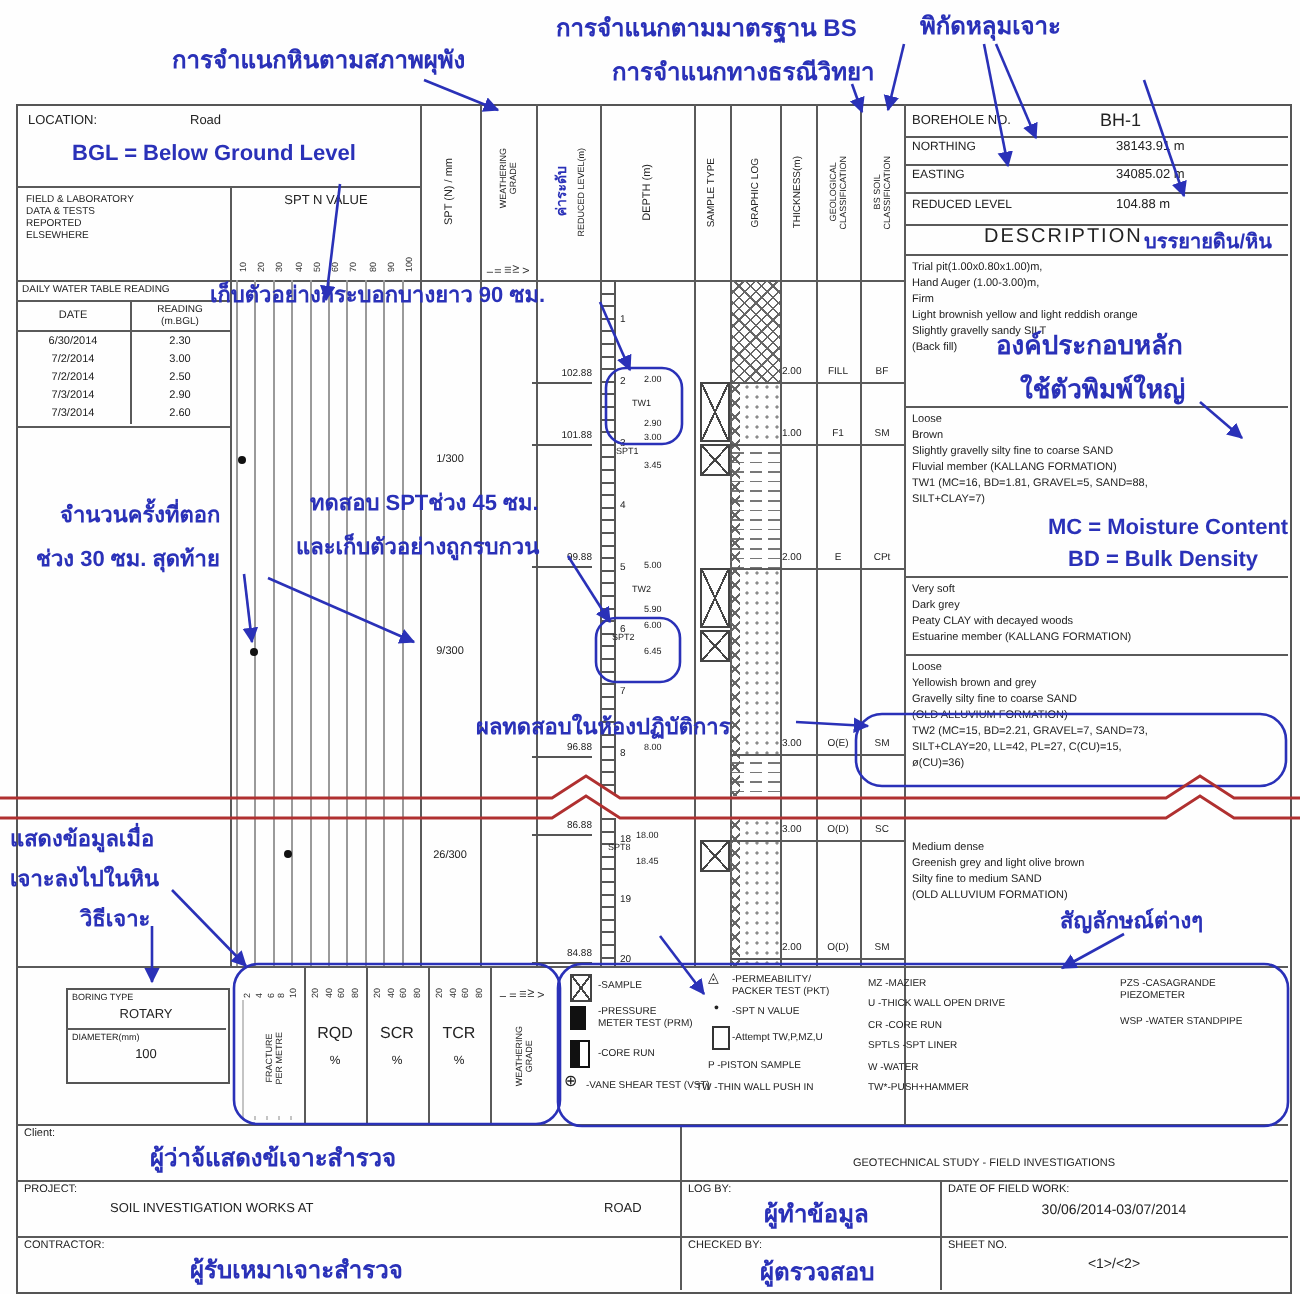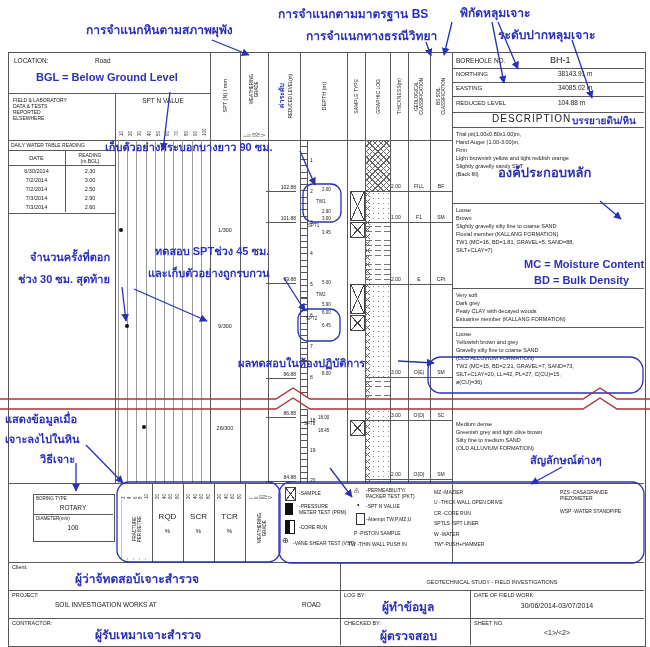--- a/index.html
+++ b/index.html
@@ -29,21 +29,20 @@
 </style>
 </head>
 <body>
 
 <div id="page">
 
   <div class="a bl th fs12" style="left:278px;top:4px;">การจำแนกตามมาตรฐาน BS</div>
   <div class="a bl th fs12" style="left:86px;top:20px;">การจำแนกหินตามสภาพผุพัง</div>
   <div class="a bl th fs12" style="left:278px;top:26px;margin-left:28px;">การจำแนกทางธรณีวิทยา</div>
   <div class="a bl th fs12" style="left:460px;top:3px;">พิกัดหลุมเจาะ</div>
-  <div class="a bl th fs12" style="left:498px;top:25px;">ระดับปากหลุมเจาะ</div>
 
   <div class="a" style="left:8px;top:52px;width:636px;height:593px;border:1.2px solid #555;"></div>
 
   <div class="a fs65" style="left:14px;top:57px;">LOCATION:</div>
   <div class="a fs65" style="left:95px;top:57px;">Road</div>
   <div class="a bl th fs11" style="left:13px;top:71px;margin-left:23px;">BGL = Below Ground Level</div>
   <div class="a hl" style="left:8px;top:93px;width:202px;"></div>
   <div class="a fs5 pre" style="left:13px;top:97px;line-height:6px;">FIELD &amp; LABORATORY
 DATA &amp; TESTS
 REPORTED
@@ -163,20 +162,21 @@
   <div class="a bl th fs10" style="left:572px;top:113px;">บรรยายดิน/หิน</div>
   <div class="a hl" style="left:452px;top:127px;width:192px;"></div>
 
   <div class="a fs55 pre" style="left:456px;top:130px;line-height:8px;width:186px;">Trial pit(1.00x0.80x1.00)m,
 Hand Auger (1.00-3.00)m,
 Firm
 Light brownish yellow and light reddish orange
 Slightly gravelly sandy SILT
 (Back fill)</div>
   <div class="a bl th fs13" style="left:498px;top:162px;">องค์ประกอบหลัก</div>
+  <div class="a bl th fs13" style="left:510px;top:184px;">ใช้ตัวพิมพ์ใหญ่</div>
   <div class="a hl" style="left:452px;top:203px;width:192px;"></div>
   <div class="a fs55 pre" style="left:456px;top:206px;line-height:8px;width:186px;">Loose
 Brown
 Slightly gravelly silty fine to coarse SAND
 Fluvial member (KALLANG FORMATION)
 TW1 (MC=16, BD=1.81, GRAVEL=5, SAND=88,
 SILT+CLAY=7)</div>
   <div class="a bl th fs11" style="left:524px;top:258px;">MC = Moisture Content</div>
   <div class="a bl th fs11" style="left:534px;top:274px;">BD = Bulk Density</div>
   <div class="a hl" style="left:452px;top:288px;width:192px;"></div>
@@ -378,21 +378,21 @@
   <div class="a fs5 pre" style="left:560px;top:489px;line-height:6px;">PZS -CASAGRANDE
 PIEZOMETER</div>
   <div class="a fs5" style="left:560px;top:508px;">WSP -WATER STANDPIPE</div>
 
   <div class="a hl" style="left:8px;top:562px;width:636px;"></div>
   <div class="a vl" style="left:340px;top:562px;height:83px;"></div>
   <div class="a vl" style="left:470px;top:590px;height:55px;"></div>
   <div class="a hl" style="left:8px;top:590px;width:636px;"></div>
   <div class="a hl" style="left:8px;top:618px;width:636px;"></div>
   <div class="a fs55" style="left:12px;top:564px;">Client:</div>
-  <div class="a bl th fs12" style="left:75px;top:569px;">ผู้ว่าจ้ทดสอบ้เจาะสำรวจ</div>
+  <div class="a bl th fs12" style="left:75px;top:569px;">ผู้ว่าจ้แสดงข้เจาะสำรวจ</div>
   <div class="a fs55" style="left:12px;top:592px;">PROJECT:</div>
   <div class="a fs65" style="left:55px;top:601px;">SOIL INVESTIGATION WORKS AT</div>
   <div class="a fs65" style="left:302px;top:601px;">ROAD</div>
   <div class="a fs55" style="left:12px;top:620px;">CONTRACTOR:</div>
   <div class="a bl th fs12" style="left:95px;top:625px;">ผู้รับเหมาเจาะสำรวจ</div>
   <div class="a fs55 c" style="left:340px;top:579px;width:304px;">GEOTECHNICAL STUDY - FIELD INVESTIGATIONS</div>
   <div class="a fs55" style="left:344px;top:592px;">LOG BY:</div>
   <div class="a bl th fs12" style="left:382px;top:597px;">ผู้ทำข้อมูล</div>
   <div class="a fs55" style="left:474px;top:592px;">DATE OF FIELD WORK:</div>
   <div class="a fs7 c" style="left:470px;top:602px;width:174px;">30/06/2014-03/07/2014</div>

